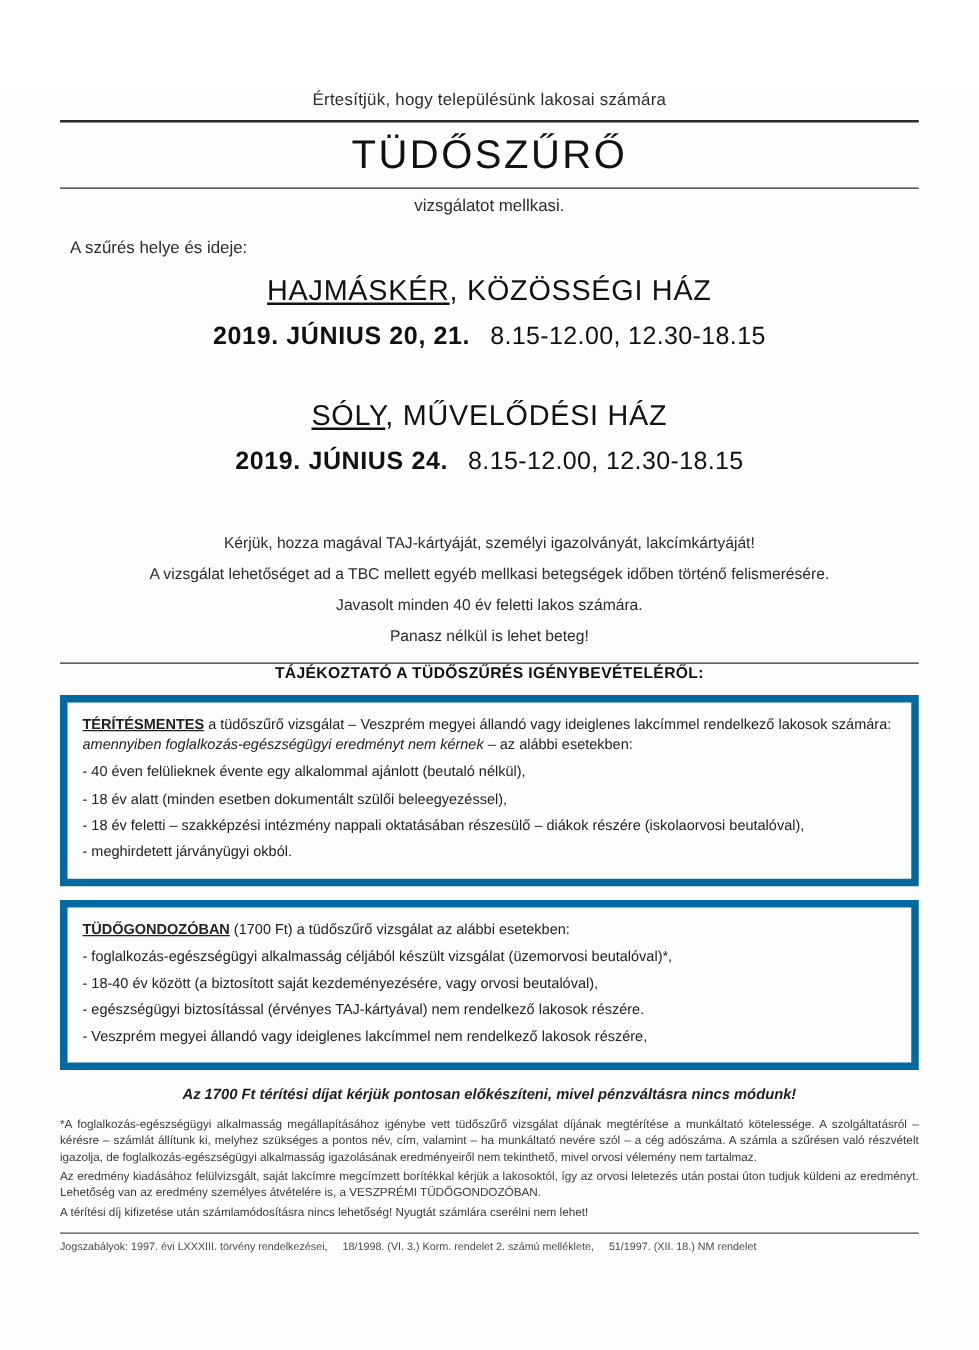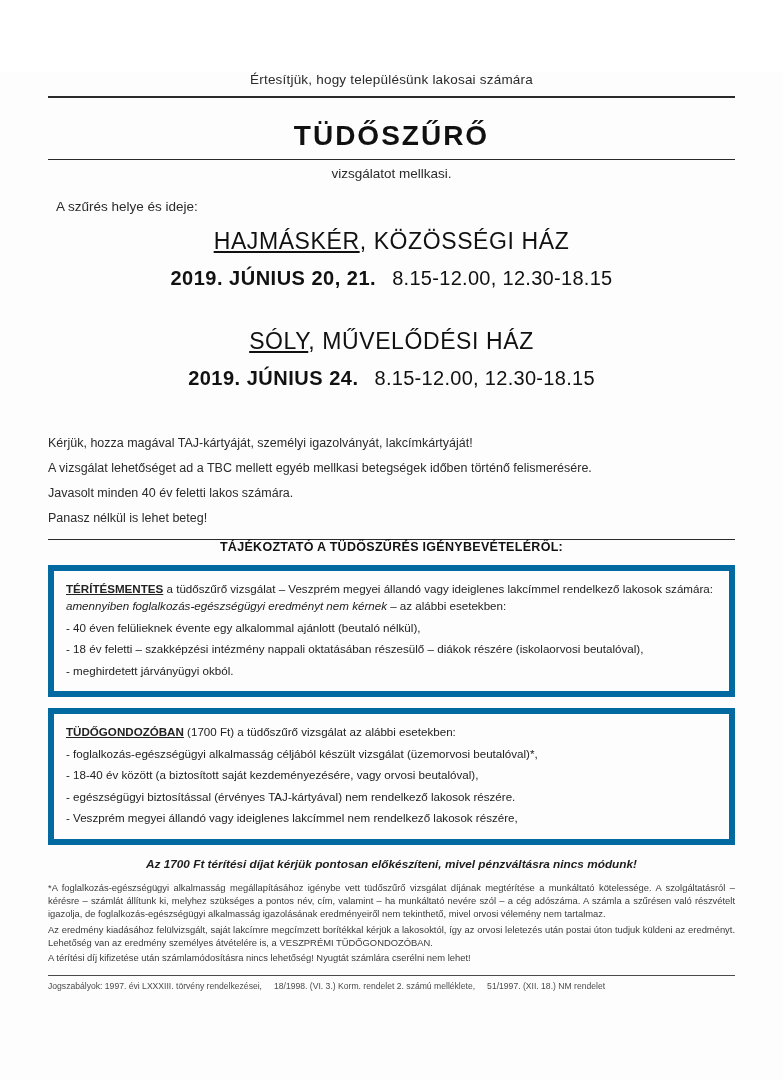--- a/index.html
+++ b/index.html
@@ -35,24 +35,24 @@
     border: none;
     border-top: 2px solid #2b2b2b;
     margin: 9px 0 0 0;
   }
   .rule.thin {
     border-top: 1.4px solid #2b2b2b;
   }
 
   .title {
     text-align: center;
-    font-size: 28px;
-    font-weight: bold;
+    font-size: 32px;
+    font-weight: normal;
     letter-spacing: 2px;
-    margin: 23px 0 4px 0;
+    margin: 9px 0 4px 0;
     line-height: 1.05;
     color: #111;
   }
 
   .subtitle {
     text-align: center;
     font-size: 13.5px;
     margin-top: 6px;
     color: #2b2b2b;
   }
@@ -89,21 +89,21 @@
     font-weight: normal;
     margin-left: 16px;
     letter-spacing: 0.3px;
   }
   .venue-block.second {
     margin-top: 38px;
   }
 
   .notes {
     margin-top: 46px;
-    text-align: left;
+    text-align: center;
   }
   .notes p {
     margin: 0 0 11px 0;
     font-size: 12.5px;
     color: #2b2b2b;
   }
 
   .mid-rule {
     border: none;
     border-top: 1.3px solid #2b2b2b;
@@ -226,20 +226,21 @@
   <hr class="mid-rule">
 
   <div class="info-heading">TÁJÉKOZTATÓ A TÜDŐSZŰRÉS IGÉNYBEVÉTELÉRŐL:</div>
 
   <div class="box">
     <p class="lead">
       <b>TÉRÍTÉSMENTES</b><span> a tüdőszűrő vizsgálat – Veszprém megyei állandó vagy ideiglenes lakcímmel rendelkező lakosok számára: </span><i>amennyiben foglalkozás-egészségügyi eredményt nem kérnek</i><span> – az alábbi esetekben:</span>
     </p>
     <ul>
       <li>- 40 éven felülieknek évente egy alkalommal ajánlott (beutaló nélkül),</li>
+      <li>- 18 év alatt (minden esetben dokumentált szülői beleegyezéssel),</li>
       <li>- 18 év feletti – szakképzési intézmény nappali oktatásában részesülő – diákok részére (iskolaorvosi beutalóval),</li>
       <li>- meghirdetett járványügyi okból.</li>
     </ul>
   </div>
 
   <div class="box">
     <p class="lead">
       <b>TÜDŐGONDOZÓBAN</b><span> (1700 Ft) a tüdőszűrő vizsgálat az alábbi esetekben:</span>
     </p>
     <ul>

